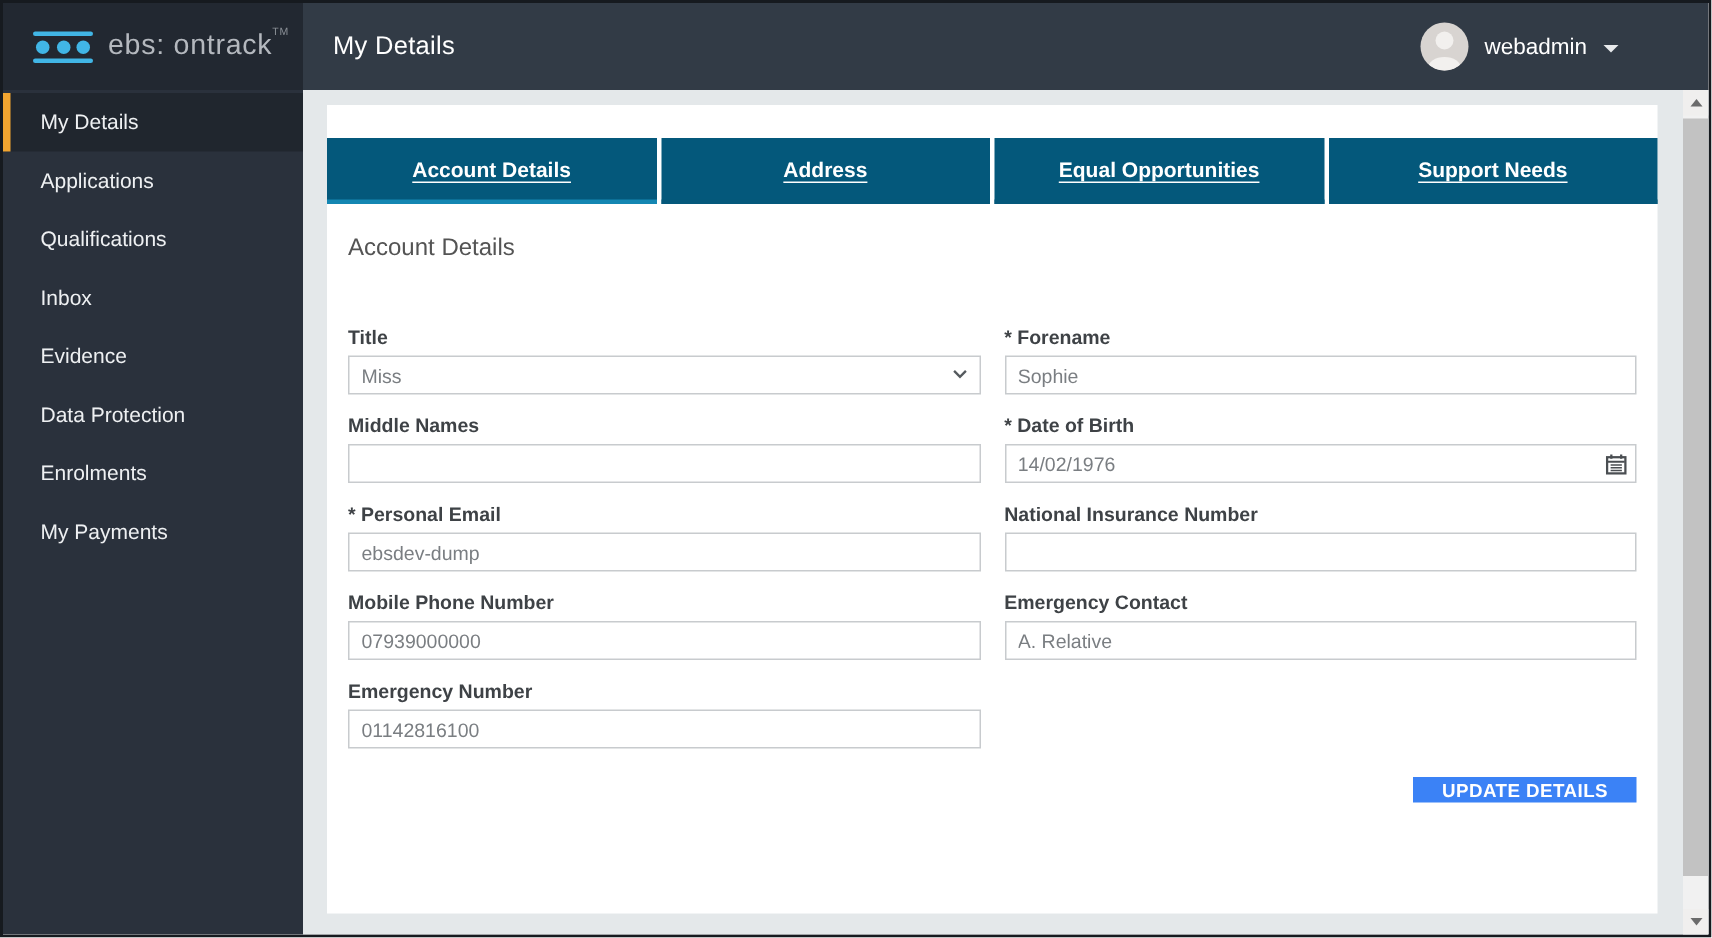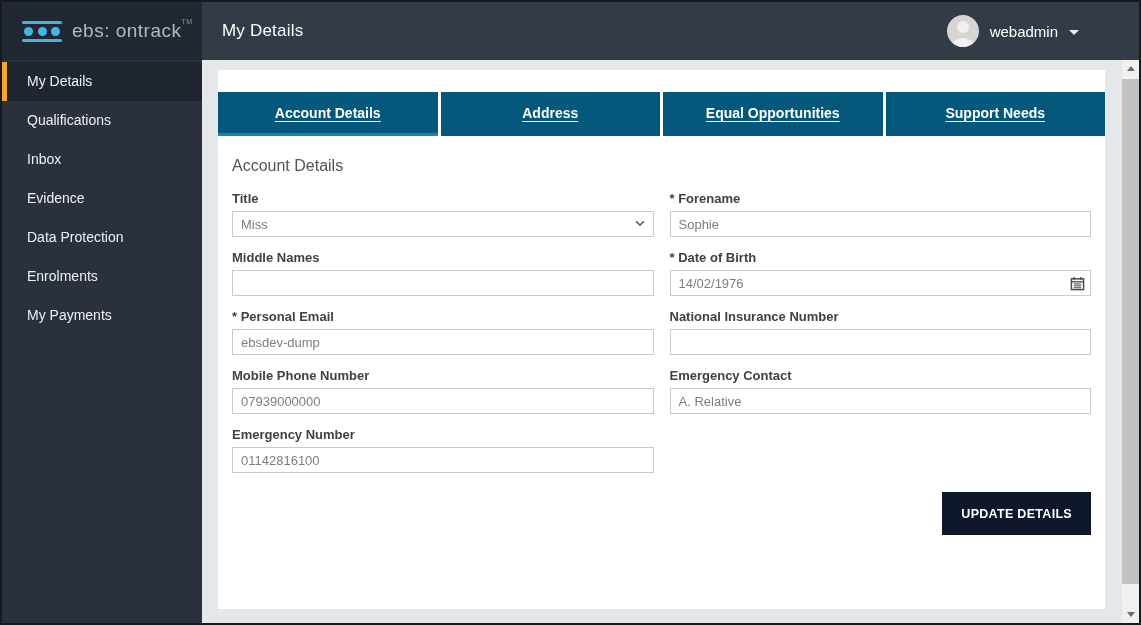--- a/index.html
+++ b/index.html
@@ -37,36 +37,36 @@
   
   .tab-bar { display:flex; gap:3px; height:44px; flex:0 0 44px; }
   .tab { flex:1; background:#04587b; border-bottom:3px solid #04587b; display:flex; align-items:center; justify-content:center; cursor:pointer; }
   .tab.active { border-bottom-color:#1486b2; }
   .tab span { color:#fff; font-size:14px; font-weight:600; text-decoration:underline; text-underline-offset:3px; }
 
   .panel-inner { padding:0 14px; flex:1; display:flex; flex-direction:column; }
   .section-heading { margin-top:21px; font-size:16px; color:#545454; }
 
   
-  .form-grid { margin-top:16px; display:grid; grid-template-columns:1fr 1fr; column-gap:16px; row-gap:13px; }
+  .form-grid { margin-top:42px; display:grid; grid-template-columns:1fr 1fr; column-gap:16px; row-gap:13px; }
   .field label { display:block; font-size:13px; font-weight:600; color:#3e4246; margin-bottom:5px; }
   .control { position:relative; }
   .control input, .control .select-box {
     width:100%; height:26px; border:1px solid #c8cbce; background:#fff;
     font-family:"Liberation Sans", sans-serif; font-size:13px; color:#7a7e82;
     padding:0 8px; outline:none; display:block;
   }
   .control .select-box { display:flex; align-items:center; justify-content:space-between; cursor:pointer; padding-right:6px; }
   .control.with-icon input { padding-right:28px; }
   .icon-btn { position:absolute; right:5px; top:50%; transform:translateY(-50%); width:18px; height:18px; display:flex; align-items:center; justify-content:center; cursor:pointer; }
 
   
   .btn-row { margin-top:19px; display:flex; justify-content:flex-end; }
-  .update-btn { background:#0f172a; color:#fff; border:none; font-family:"Liberation Sans", sans-serif;
-    font-size:12.5px; font-weight:700; letter-spacing:0.3px; padding:0 19px; height:43px; cursor:pointer; }
+  .update-btn { background:#3b82f6; color:#fff; border:none; font-family:"Liberation Sans", sans-serif;
+    font-size:12.5px; font-weight:700; letter-spacing:0.3px; padding:0 19px; height:17px; cursor:pointer; }
 
   
   .scrollbar { position:absolute; top:0; right:0; width:17px; height:100%; background:#f1f1f1; }
   .sb-btn { position:absolute; left:0; width:17px; height:17px; background:#f0efee; display:flex; align-items:center; justify-content:center; cursor:pointer; }
   .sb-btn.up { top:0; } .sb-btn.down { bottom:0; }
   .tri-up { width:0; height:0; border-left:4px solid transparent; border-right:4px solid transparent; border-bottom:5px solid #6b6b6b; }
   .tri-down { width:0; height:0; border-left:4px solid transparent; border-right:4px solid transparent; border-top:5px solid #6b6b6b; }
   .sb-thumb { position:absolute; left:0; top:19px; width:17px; height:505px; background:#c2c2c2; cursor:grab; }
 </style>
 </head>
@@ -97,20 +97,21 @@
         </div>
         <div class="user-name">webadmin</div>
         <div class="caret-down"></div>
       </div>
     </div>
   </div>
 
   <div class="bodyrow">
     <div class="sidebar">
         <div class="nav-item active"><span>My Details</span></div>
+        <div class="nav-item"><span>Applications</span></div>
         <div class="nav-item"><span>Qualifications</span></div>
         <div class="nav-item"><span>Inbox</span></div>
         <div class="nav-item"><span>Evidence</span></div>
         <div class="nav-item"><span>Data Protection</span></div>
         <div class="nav-item"><span>Enrolments</span></div>
         <div class="nav-item"><span>My Payments</span></div>
       </div>
 
     <div class="main">
       <div class="panel">

